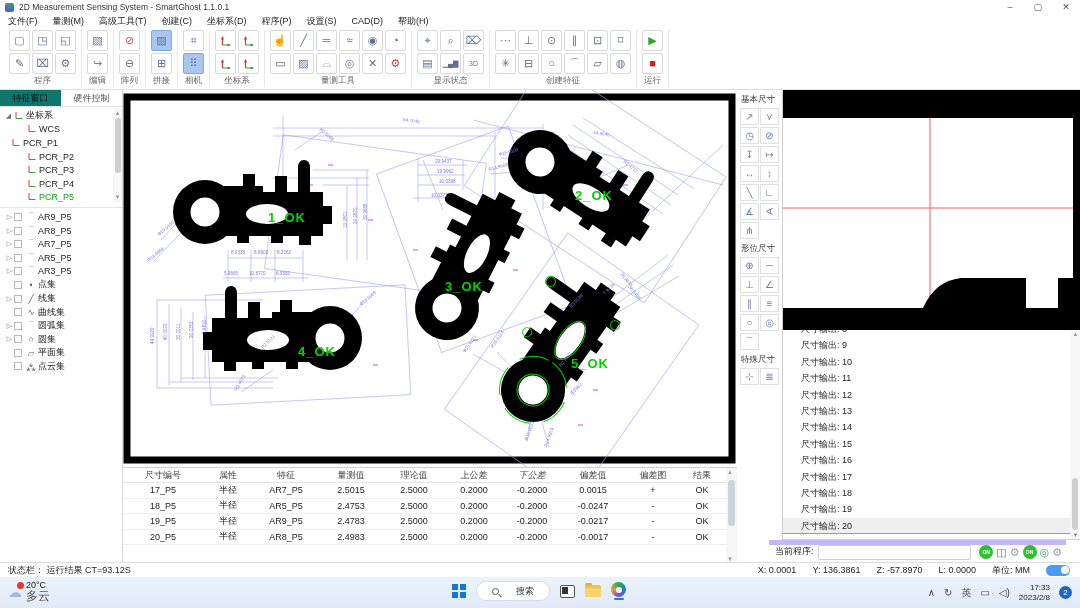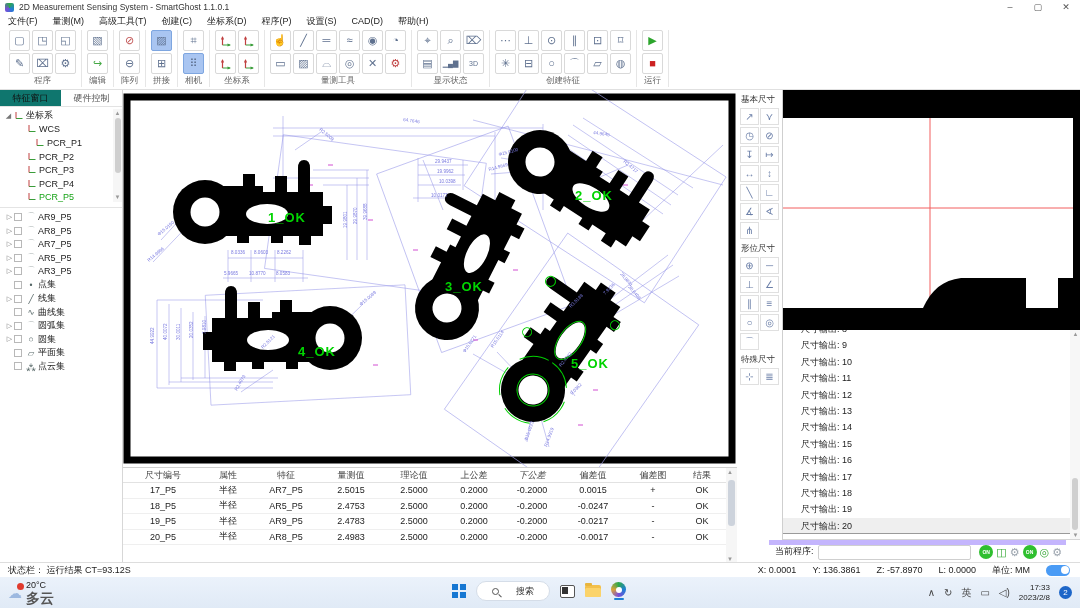--- a/index.html
+++ b/index.html
@@ -94,21 +94,21 @@
   #unit-toggle{width:24px;height:11px;border-radius:6px;background:#4a9bf5;position:relative;}
   #unit-toggle::after{content:"";position:absolute;right:1.5px;top:1.5px;width:8px;height:8px;border-radius:50%;background:#fff;}
 
   
   #taskbar{position:absolute;left:0;top:577px;width:1080px;height:31px;background:linear-gradient(#ebf2fb,#e0eaf6);}
   #weather{position:absolute;left:8px;top:3px;display:flex;align-items:center;gap:4px;}
   #cloudicon{font-size:14px;color:#9db9e0;position:relative;}
   #cloudbadge{position:absolute;right:-2px;top:-2px;width:7px;height:7px;border-radius:50%;background:#e03b2f;}
   #weathertxt{display:flex;flex-direction:column;line-height:1.15;}
   #wtemp{font-size:9px;color:#222;}
-  #wcond{font-size:14px;color:#555;font-weight:bold;}
+  #wcond{font-size:12px;color:#555;}
   #tbcenter{position:absolute;left:452px;top:4px;display:flex;align-items:center;gap:10px;}
   #startbtn{width:14px;height:14px;display:grid;grid-template-columns:6px 6px;grid-template-rows:6px 6px;gap:1.5px;}
   #startbtn span{background:#1677d2;}
   #searchpill{width:74px;height:20px;border-radius:10px;background:#fff;border:1px solid #d5dde8;display:flex;align-items:center;justify-content:center;gap:17px;color:#333;}
   #maglass{width:7px;height:7px;border:1.2px solid #555;border-radius:50%;position:relative;flex:none;}
   #maglass::after{content:"";position:absolute;left:5.5px;top:5.5px;width:4px;height:1.2px;background:#555;transform:rotate(45deg);transform-origin:0 0;}
   #taskview{width:15px;height:13px;border:1.4px solid #555;border-radius:2px;position:relative;background:#fff;}
   #taskview::after{content:"";position:absolute;left:1px;top:1px;width:6px;height:7px;background:#333;}
   #folderico{width:16px;height:12px;background:#f3c04b;border-radius:2px;position:relative;}
   #folderico::before{content:"";position:absolute;left:0;top:-2px;width:7px;height:3px;background:#e8b53e;border-radius:1px;}
@@ -436,21 +436,21 @@
             </svg></span>
           <span class="tname">坐标系</span>
         </div>
         <div class="trow" style="padding-left: 26px;">
           <span class="ticon"><svg width="10" height="10">
               <path d="M2 8.5 H8.5" stroke="#3a9d3a" stroke-width="1"></path>
               <path d="M2 8.5 V2" stroke="#c04040" stroke-width="1"></path>
             </svg></span>
           <span class="tname">WCS</span>
         </div>
-        <div class="trow" style="padding-left: 34px;">
+        <div class="trow" style="padding-left: 10px;">
           <span class="ticon"><svg width="10" height="10">
               <path d="M2 8.5 H8.5" stroke="#3a9d3a" stroke-width="1"></path>
               <path d="M2 8.5 V2" stroke="#c04040" stroke-width="1"></path>
             </svg></span>
           <span class="tname">PCR_P1</span>
         </div>
         <div class="trow" style="padding-left: 26px;">
           <span class="ticon"><svg width="10" height="10">
               <path d="M2 8.5 H8.5" stroke="#3a9d3a" stroke-width="1"></path>
               <path d="M2 8.5 V2" stroke="#c04040" stroke-width="1"></path>

